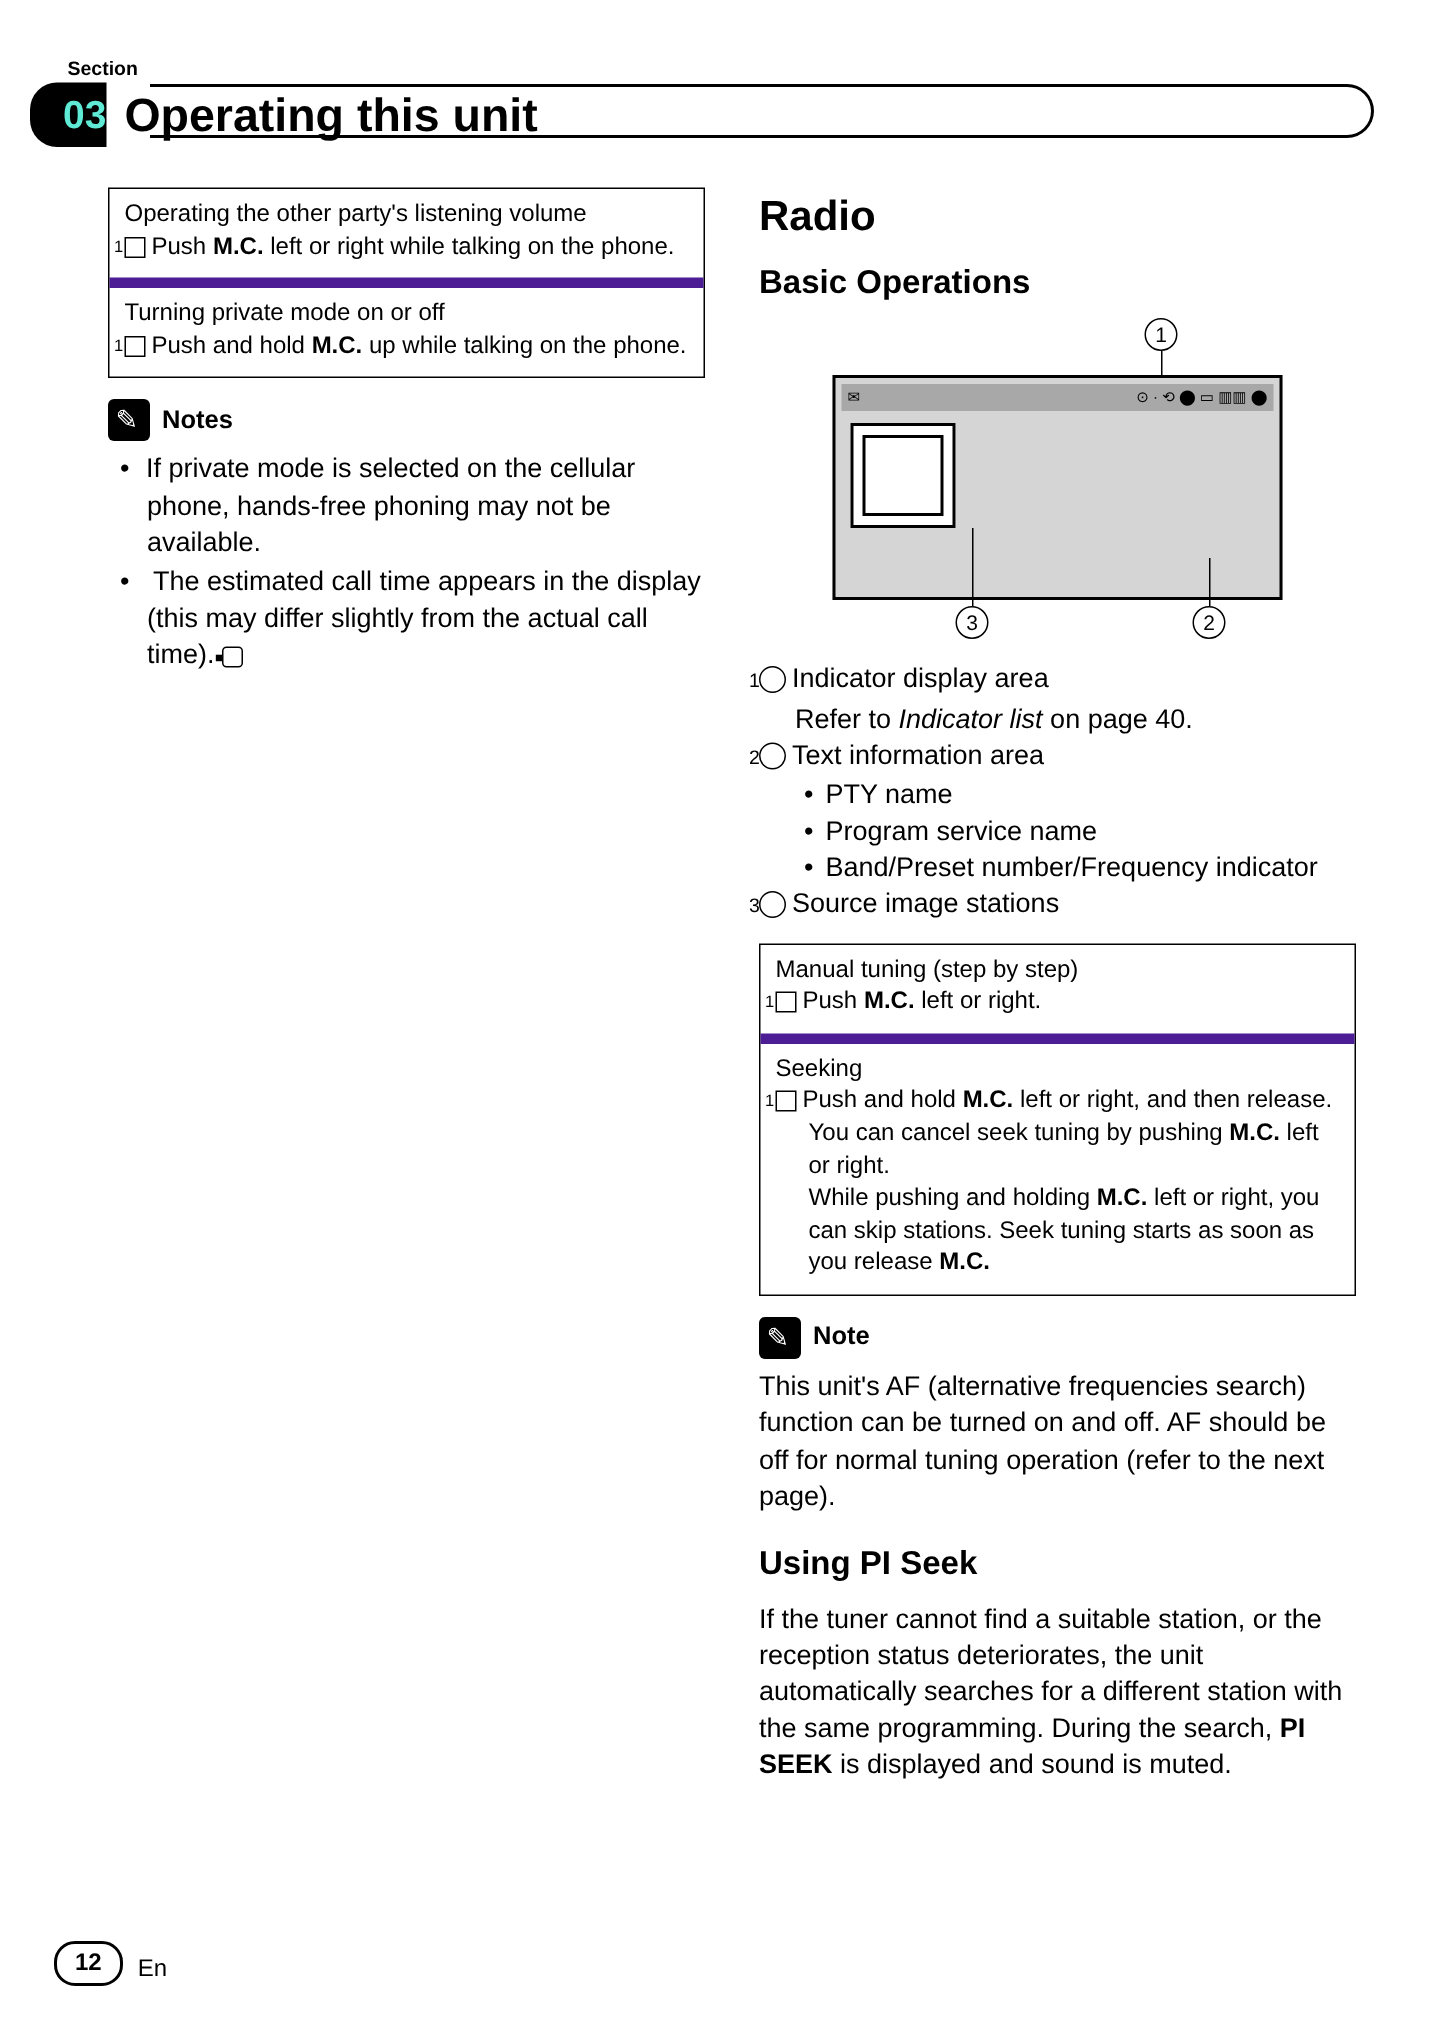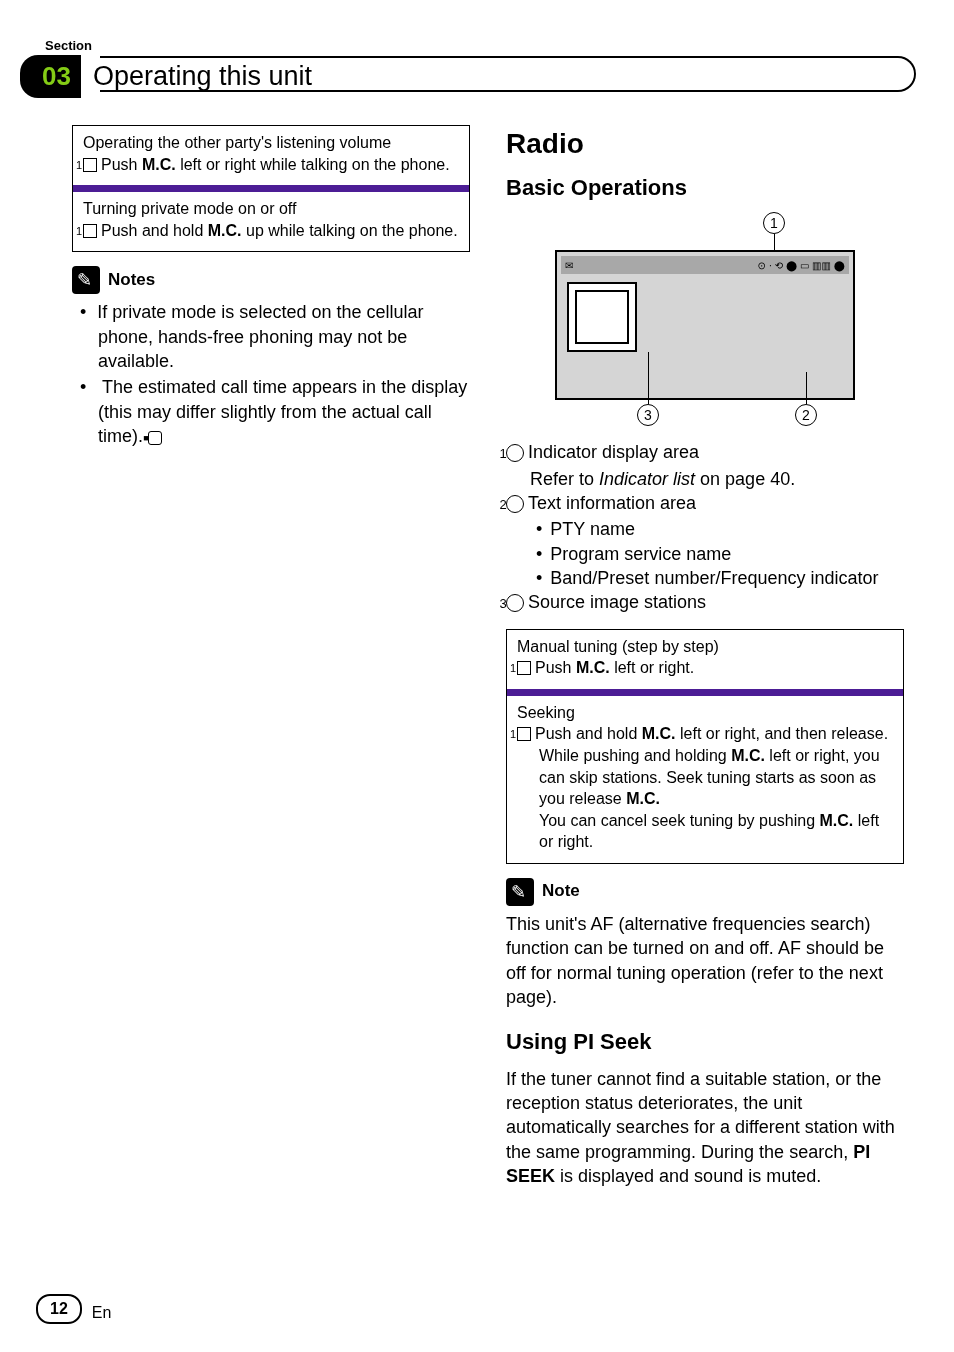--- a/index.html
+++ b/index.html
@@ -23,30 +23,30 @@
   .header-bar {
     position: absolute;
     top: 55px;
     left: 20px;
     right: 40px;
     display: flex;
     align-items: center;
   }
   .chapter-badge {
     background: #000;
-    color: #84cc16;
+    color: #5eead4;
     font-size: 26px;
     font-weight: bold;
     border-radius: 18px 0 0 18px;
-    padding: 4px 10px 4px 22px;
+    padding: 4px 0 4px 22px;
     margin-right: 12px;
   }
   .chapter-title {
-    font-size: 27px;
-    font-weight: normal;
+    font-size: 31px;
+    font-weight: bold;
   }
   .header-line {
     position: absolute;
     top: 56px;
     left: 100px;
     right: 38px;
     height: 36px;
     border: 2px solid #000;
     border-left: none;
     border-radius: 0 22px 22px 0;
@@ -311,24 +311,24 @@
         <div class="step-line">
           <span class="numbox">1</span><span>Push </span><b>M.C.</b><span> left or right.</span>
         </div>
       </div>
       <div class="op-row small">
         <div>Seeking</div>
         <div class="step-line">
           <span class="numbox">1</span><span>Push and hold </span><b>M.C.</b><span> left or right, and then release.</span>
         </div>
         <div class="step-cont">
+          <span>You can cancel seek tuning by pushing </span><b>M.C.</b><span> left or right.</span>
+        </div>
+        <div class="step-cont">
           <span>While pushing and holding </span><b>M.C.</b><span> left or right, you can skip stations. Seek tuning starts as soon as you release </span><b>M.C.</b>
-        </div>
-        <div class="step-cont">
-          <span>You can cancel seek tuning by pushing </span><b>M.C.</b><span> left or right.</span>
         </div>
       </div>
     </div>
 
     <div class="notes-hdr">
       <div class="note-icon"></div>
       <div class="notes-title">Note</div>
     </div>
     <div class="note-para">This unit's AF (alternative frequencies search) function can be turned on and off. AF should be off for normal tuning operation (refer to the next page).</div>
 

